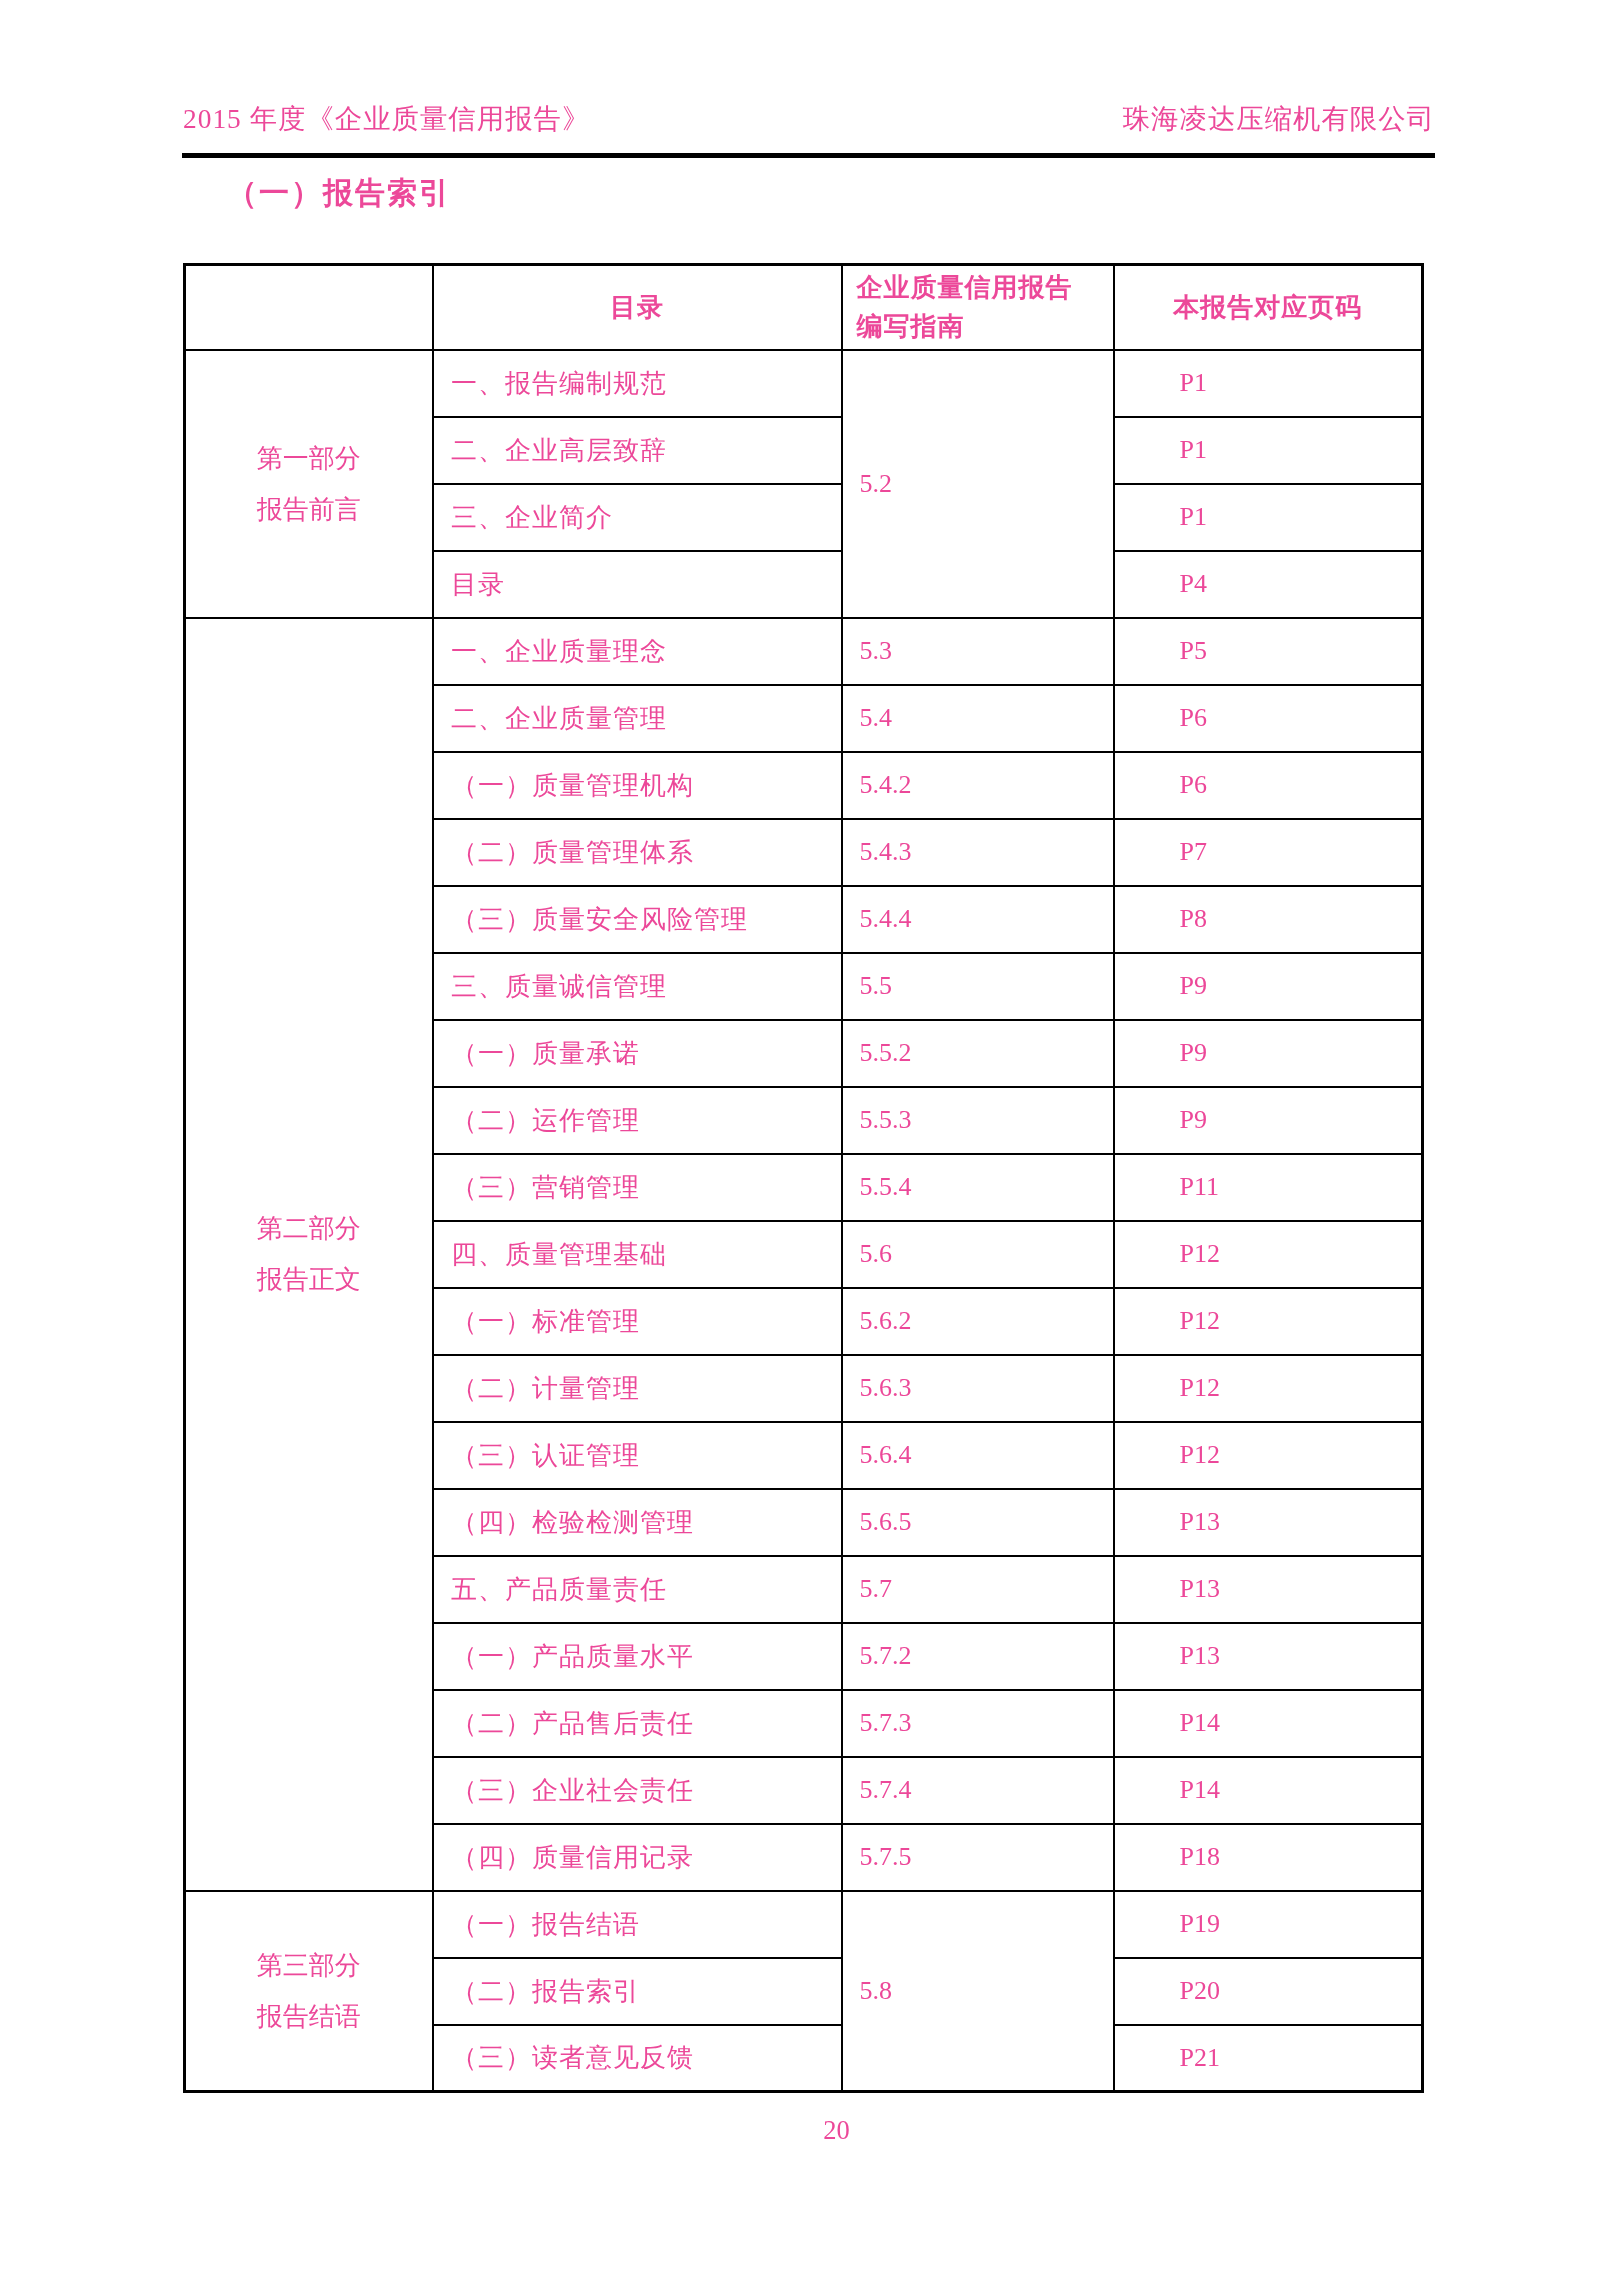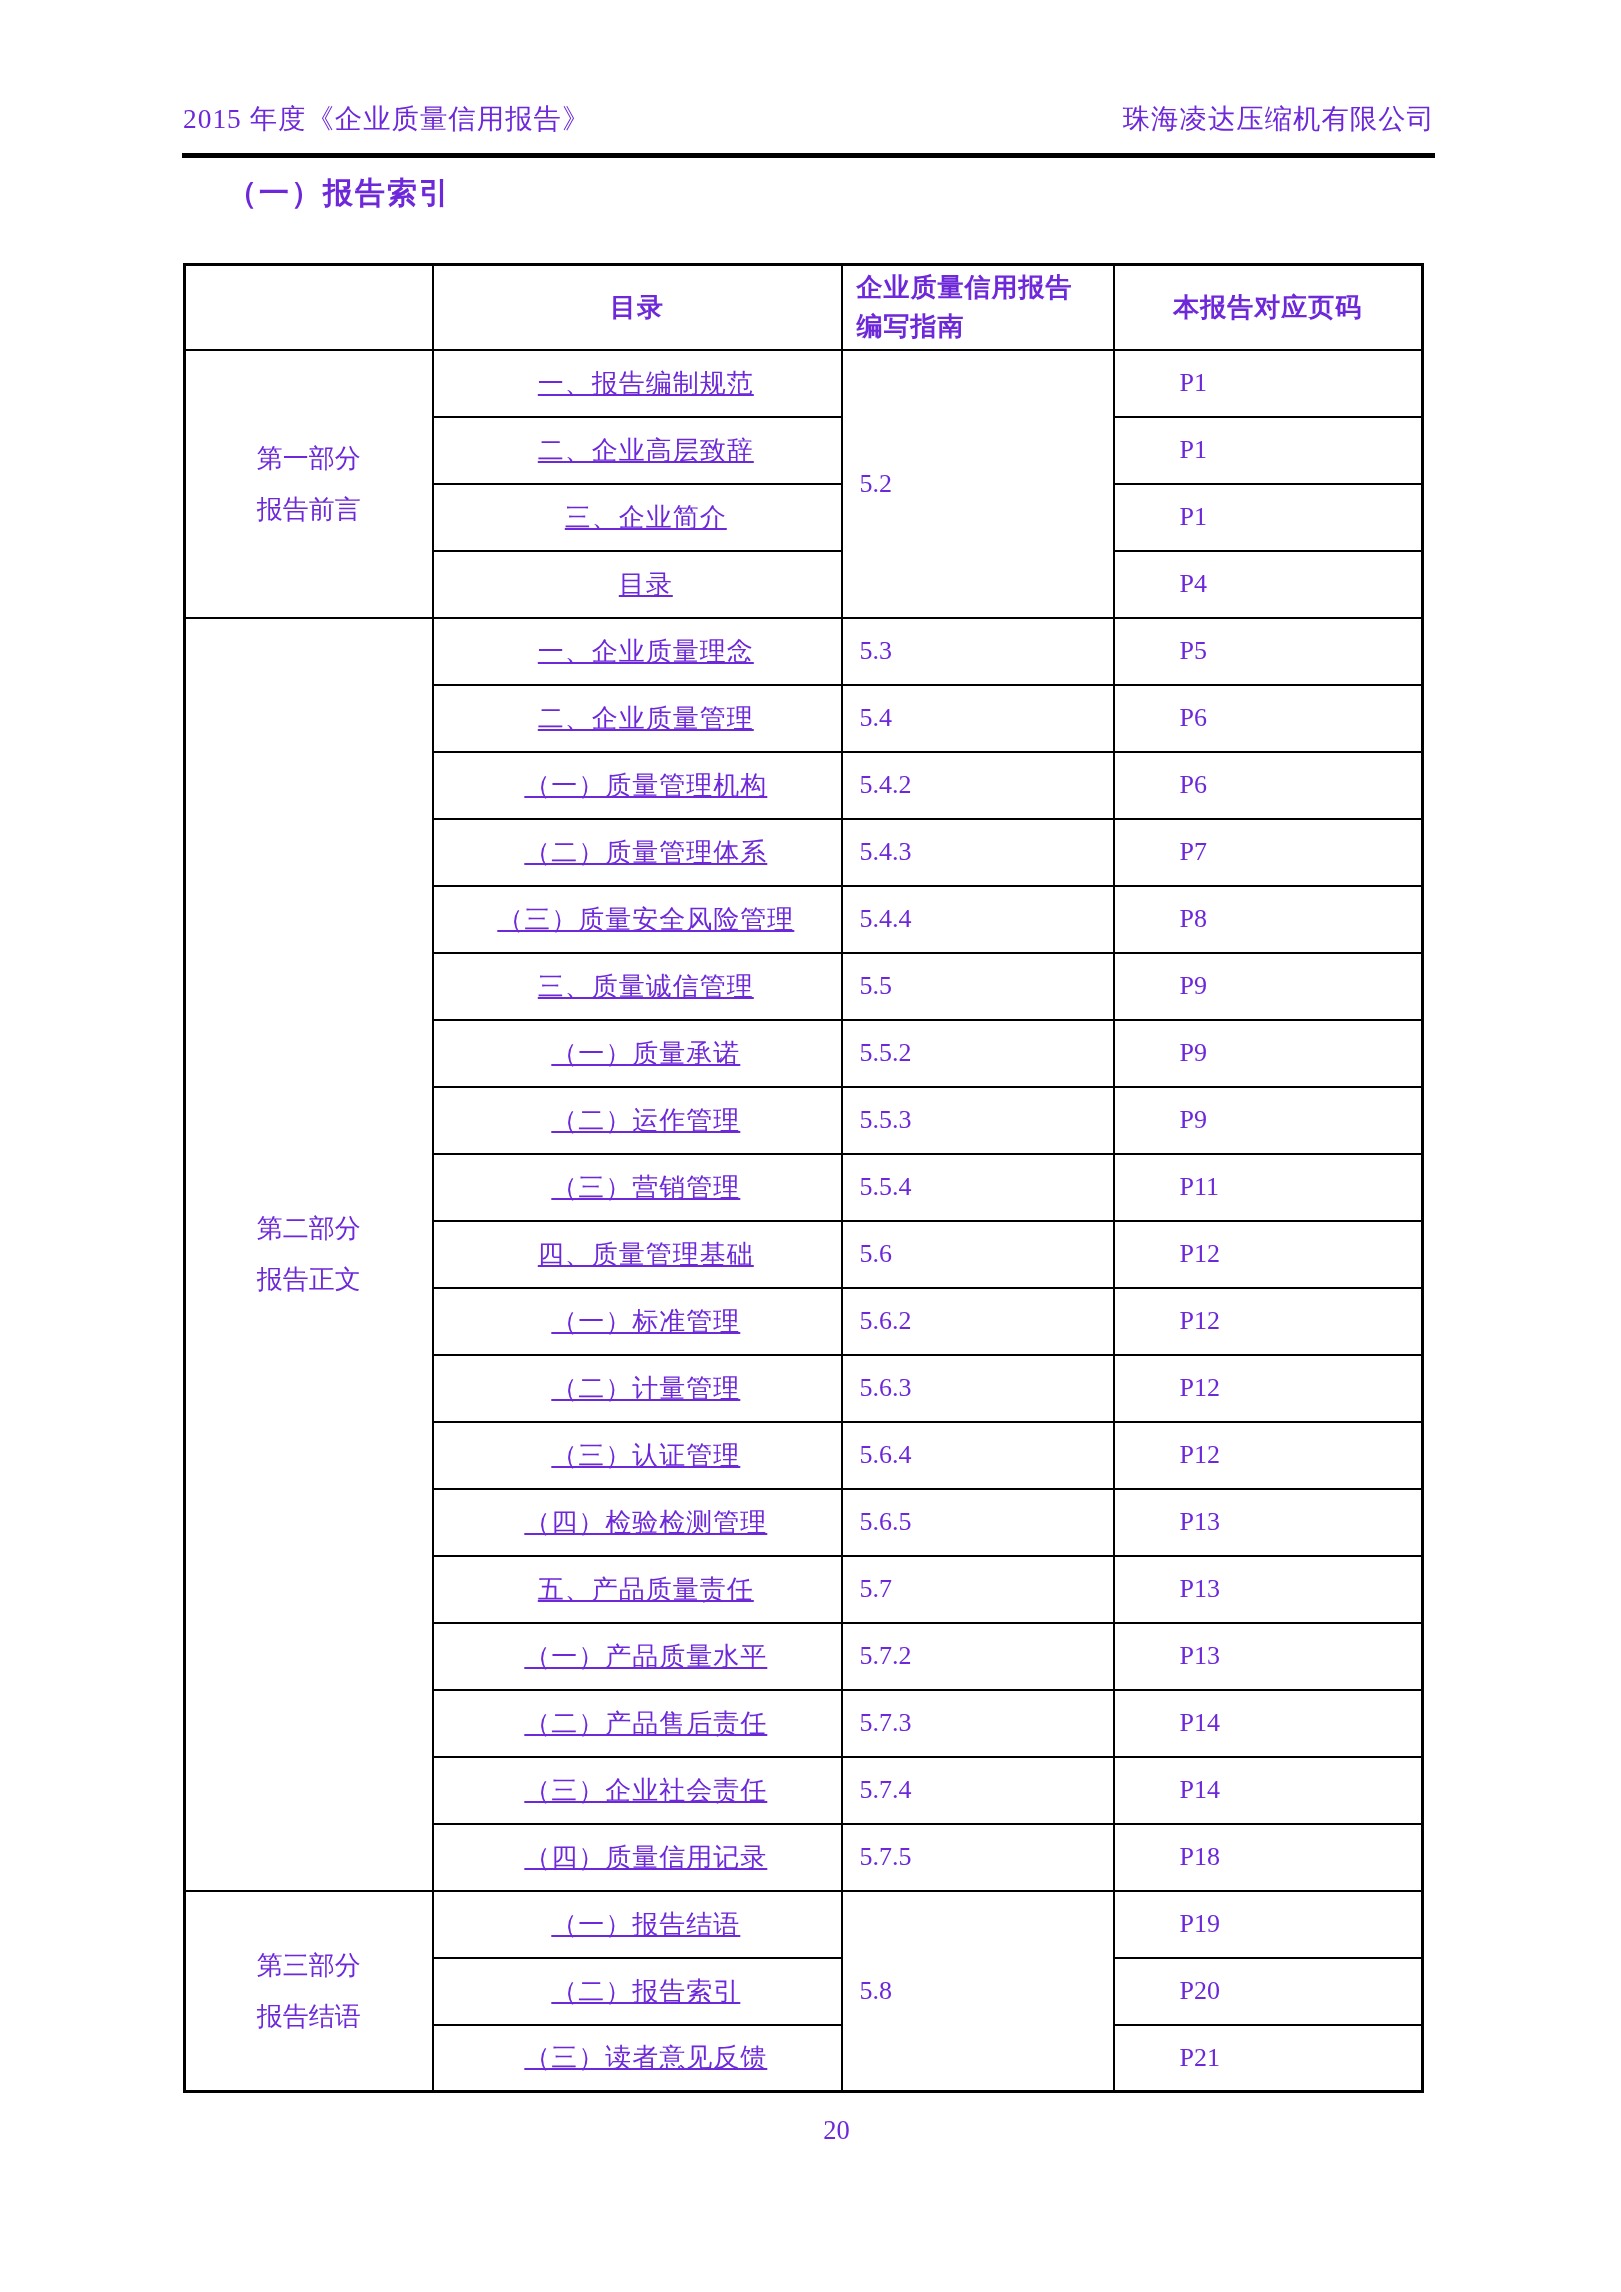--- a/index.html
+++ b/index.html
@@ -6,21 +6,21 @@
     margin: 0;
     padding: 0;
     background: #ffffff;
   }
   .page {
     position: relative;
     width: 1621px;
     height: 2293px;
     background: #ffffff;
     font-family: "Liberation Serif", "DejaVu Serif", serif;
-    color: #6d28d9;
+    color: #ec4899;
     overflow: hidden;
   }
   
   .running-head {
     position: absolute;
     left: 183px;
     top: 101px;
     width: 1252px;
     display: flex;
     justify-content: space-between;
@@ -76,24 +76,23 @@
     text-align: left;
     padding-left: 14px;
     letter-spacing: 1px;
   }
   th.col-head-guide .line { line-height: 39px; }
   td.cell-section {
     text-align: center;
   }
   td.cell-section .line { line-height: 51px; }
   td.cell-title {
-    text-align: center;
+    text-align: left;
     padding-left: 17.6px;
     letter-spacing: 1px;
-    text-decoration: underline;
   }
   td.cell-guide {
     text-align: left;
     padding-left: 17px;
   }
   td.cell-page {
     text-align: left;
     padding-left: 65px;
   }
   .page-number {

